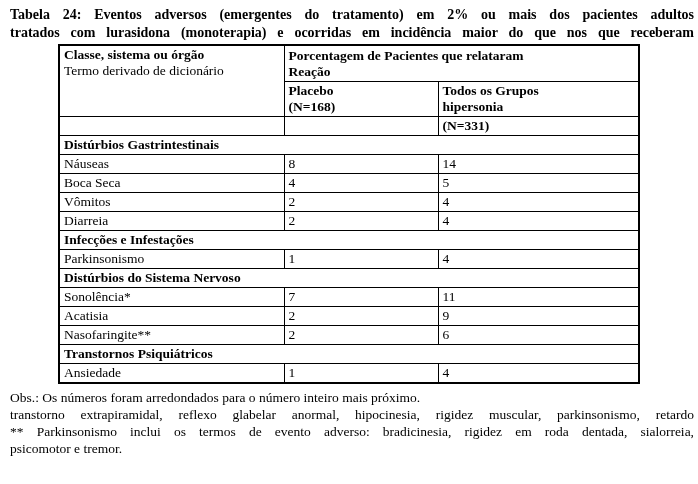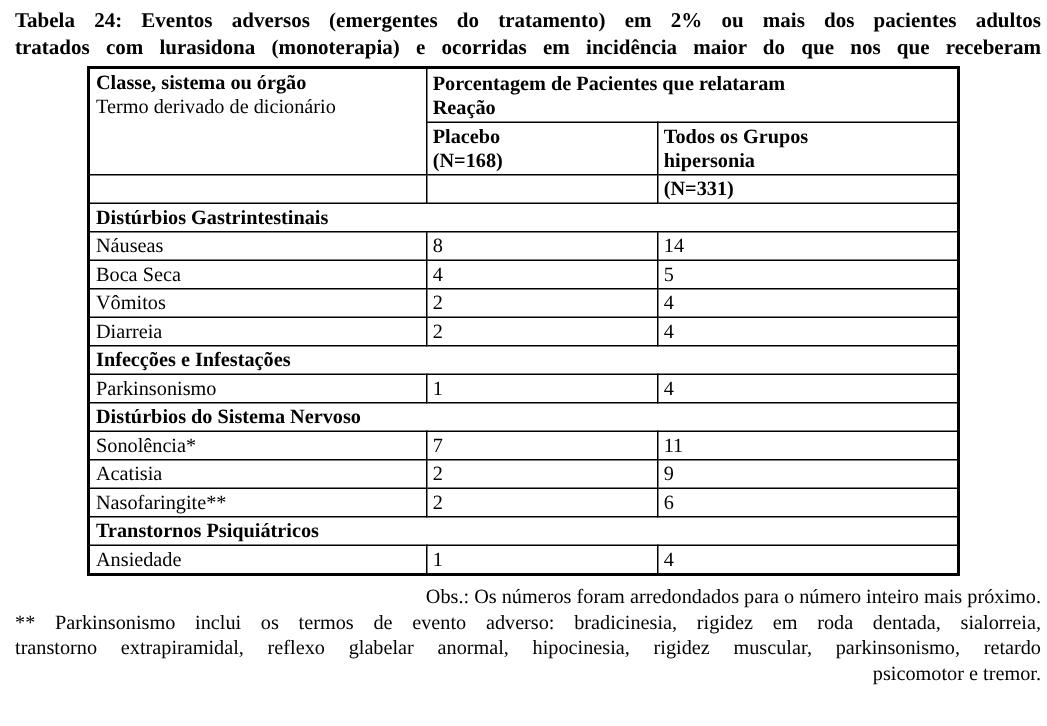--- a/index.html
+++ b/index.html
@@ -56,21 +56,21 @@
   tr.hdr-b td { height: 31px; font-family: Liberation Serif, serif; }
   tr.hdr-c td { height: 16px; }
   tr.brow td  { height: 16px; }
   
   .footnotes {
     margin-top: 5px;
     width: 684px;
     font-size: 13.5px;
     line-height: 17px;
   }
-  .footnotes .fline { white-space: nowrap; overflow: hidden; text-align: right; }
+  .footnotes .fline { white-space: nowrap; overflow: hidden; }
   .footnotes .fjust {
     text-align: justify;
     text-align-last: justify;
     white-space: normal;
   }
 </style>
 </head>
 <body>
 
 <div class="page">
@@ -171,18 +171,18 @@
     <tr class="brow">
       <td>Ansiedade</td>
       <td class="center">1</td>
       <td class="center">4</td>
     </tr>
   </tbody>
     </table>
 
   <div class="footnotes">
     <div class="fline">Obs.: Os números foram arredondados para o número inteiro mais próximo.</div>
+    <div class="fjust">transtorno extrapiramidal, reflexo glabelar anormal, hipocinesia, rigidez muscular, parkinsonismo, retardo</div>
     <div class="fjust">** Parkinsonismo inclui os termos de evento adverso: bradicinesia, rigidez em roda dentada, sialorreia,</div>
-    <div class="fjust">transtorno extrapiramidal, reflexo glabelar anormal, hipocinesia, rigidez muscular, parkinsonismo, retardo</div>
     <div class="fline">psicomotor e tremor.</div>
   </div>
 
 </div>
 
 </body></html>

